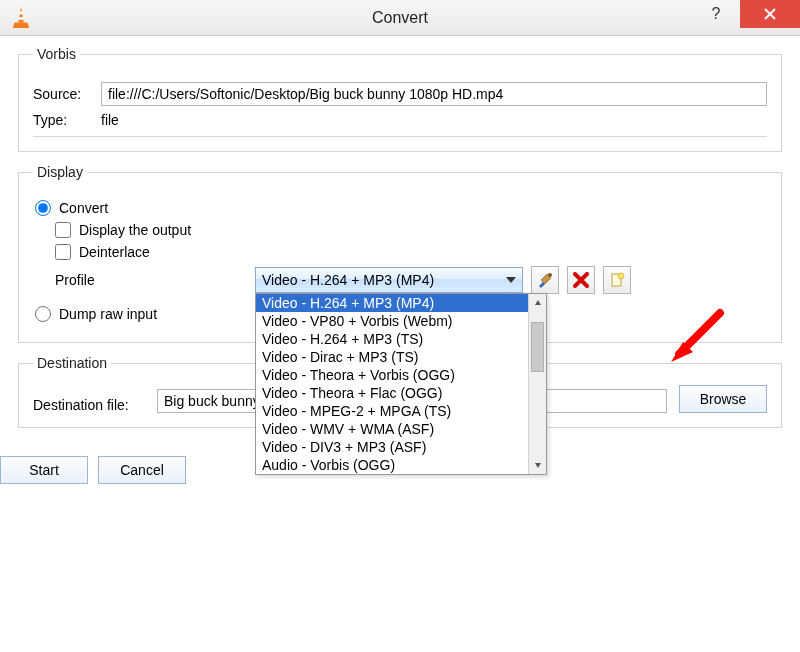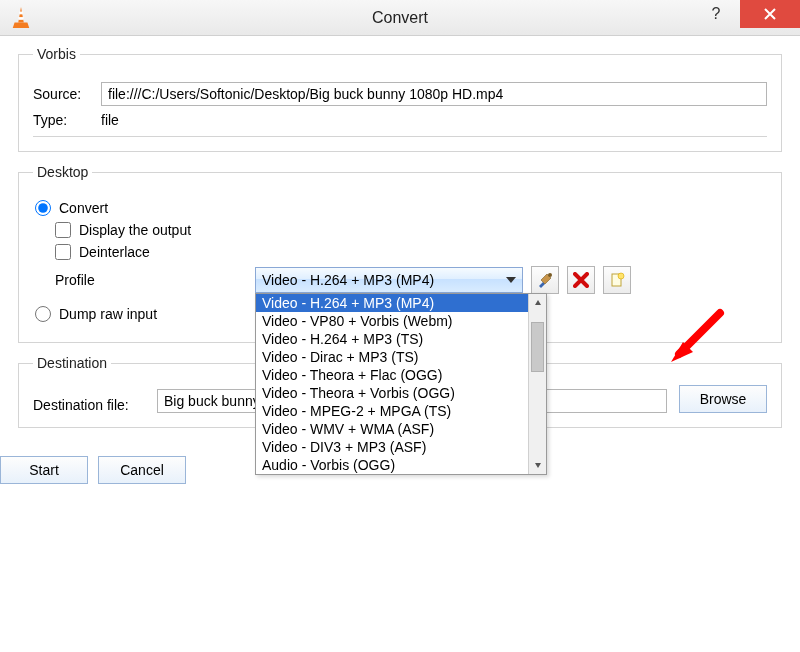--- a/index.html
+++ b/index.html
@@ -202,21 +202,21 @@
       <input class="text-input" type="text" readonly="" value="file:///C:/Users/Softonic/Desktop/Big buck bunny 1080p HD.mp4" style="">
     </div>
     <div class="row">
       <span class="type-lbl">Type:</span>
       <span>file</span>
     </div>
     <hr class="hr">
   </fieldset>
 
   <fieldset class="settings-fs">
-    <legend>Desktop</legend>
+    <legend>Display</legend>
 
     <div class="opt-row">
       <input type="radio" class="radio" checked="" style="">
       <span>Convert</span>
     </div>
 
     <div class="opt-row indent">
       <input type="checkbox" class="check" style="">
       <span>Display the output</span>
     </div>
@@ -232,22 +232,22 @@
           <span>Video - H.264 + MP3 (MP4)</span>
           <span class="arrow"></span>
         </div>
         <div class="dropdown">
           <div class="dropdown-inner">
             <ul id="profile-list">
                 <li class="selected">Video - H.264 + MP3 (MP4)</li>
                 <li>Video - VP80 + Vorbis (Webm)</li>
                 <li>Video - H.264 + MP3 (TS)</li>
                 <li>Video - Dirac + MP3 (TS)</li>
+                <li>Video - Theora + Vorbis (OGG)</li>
                 <li>Video - Theora + Flac (OGG)</li>
-                <li>Video - Theora + Vorbis (OGG)</li>
                 <li>Video - MPEG-2 + MPGA (TS)</li>
                 <li>Video - WMV + WMA (ASF)</li>
                 <li>Video - DIV3 + MP3 (ASF)</li>
                 <li>Audio - Vorbis (OGG)</li>
               </ul>
             <div class="dd-scroll">
               <div class="arrow-btn">
                 <svg width="8" height="8" viewBox="0 0 8 8">
                     <path d="M4 1 L7 6 H1 Z" fill="#555"></path>
                   </svg>

